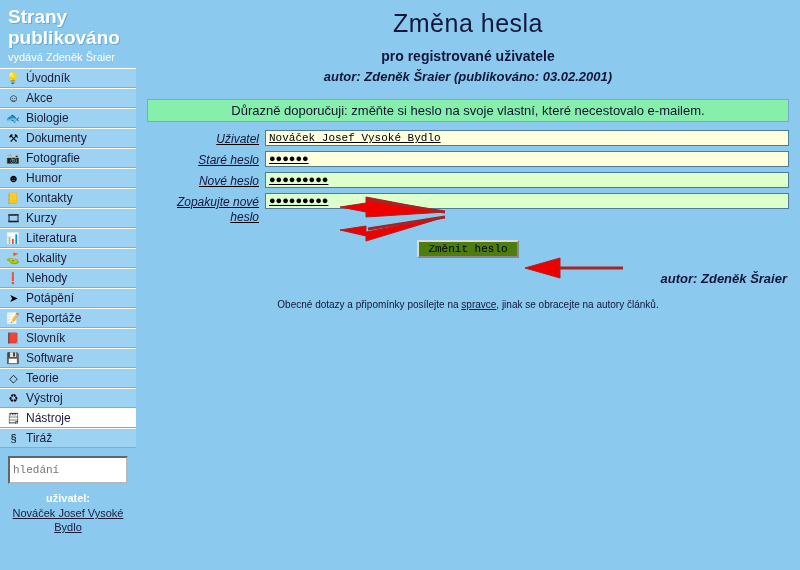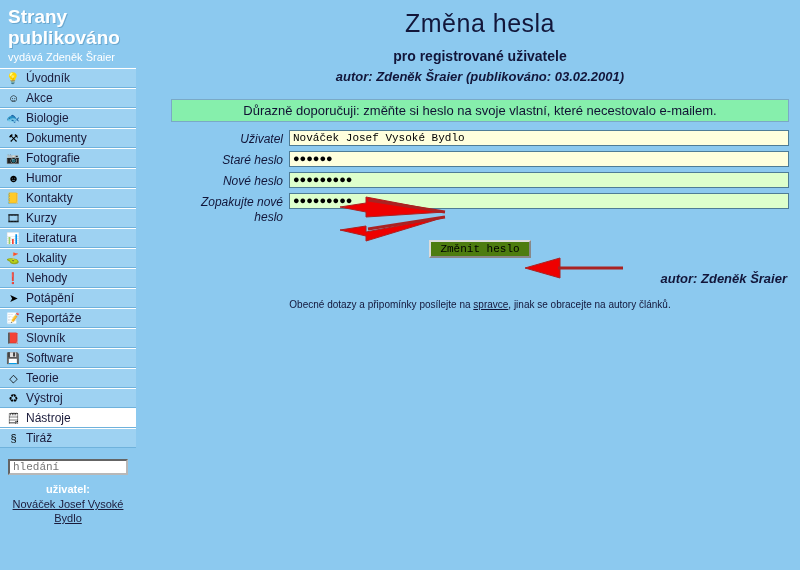--- a/index.html
+++ b/index.html
@@ -85,21 +85,21 @@
   }
   #search-input {
     width: 120px;
     height: 16px;
     box-sizing: border-box;
     border: 2px inset #b8b8b8;
     background: #ffffff;
     font-family: "Liberation Mono", monospace;
     font-size: 11px;
     color: #333333;
-    padding: 0 3px;
+    padding: 12px 3px;
   }
   .userinfo {
     text-align: center;
     padding: 7px 6px 0 6px;
     font-size: 11px;
     color: #ffffff;
     line-height: 14px;
   }
   .userinfo .uname {
     color: #1a1a3a;
@@ -114,21 +114,20 @@
     margin-bottom: 1px;
   }
 
   
   #main {
     position: absolute;
     left: 136px;
     top: 0;
     right: 0;
     height: 570px;
-    margin-left: 24px;
   }
   .page-title {
     text-align: center;
     font-size: 25px;
     color: #12163a;
     font-weight: normal;
     margin: 0;
     padding: 9px 0 0 0;
     letter-spacing: 0.5px;
   }
@@ -154,20 +153,21 @@
     border: 1px solid #7aa9c6;
     height: 21px;
     line-height: 21px;
     text-align: center;
     font-size: 13px;
     color: #111133;
   }
 
   .form {
     margin: 8px 11px 0 11px;
+    text-decoration: underline;
   }
   .form-row {
     display: flex;
     align-items: flex-start;
     margin-bottom: 4px;
   }
   .form-label {
     width: 118px;
     flex: 0 0 118px;
     text-align: right;

